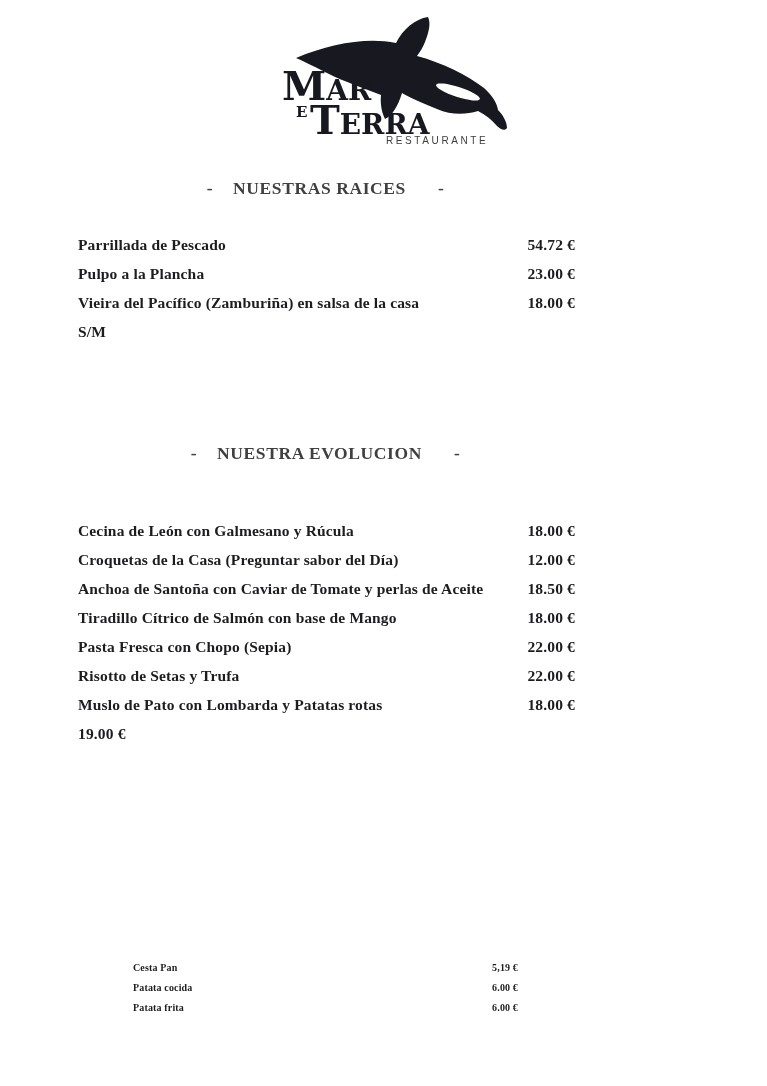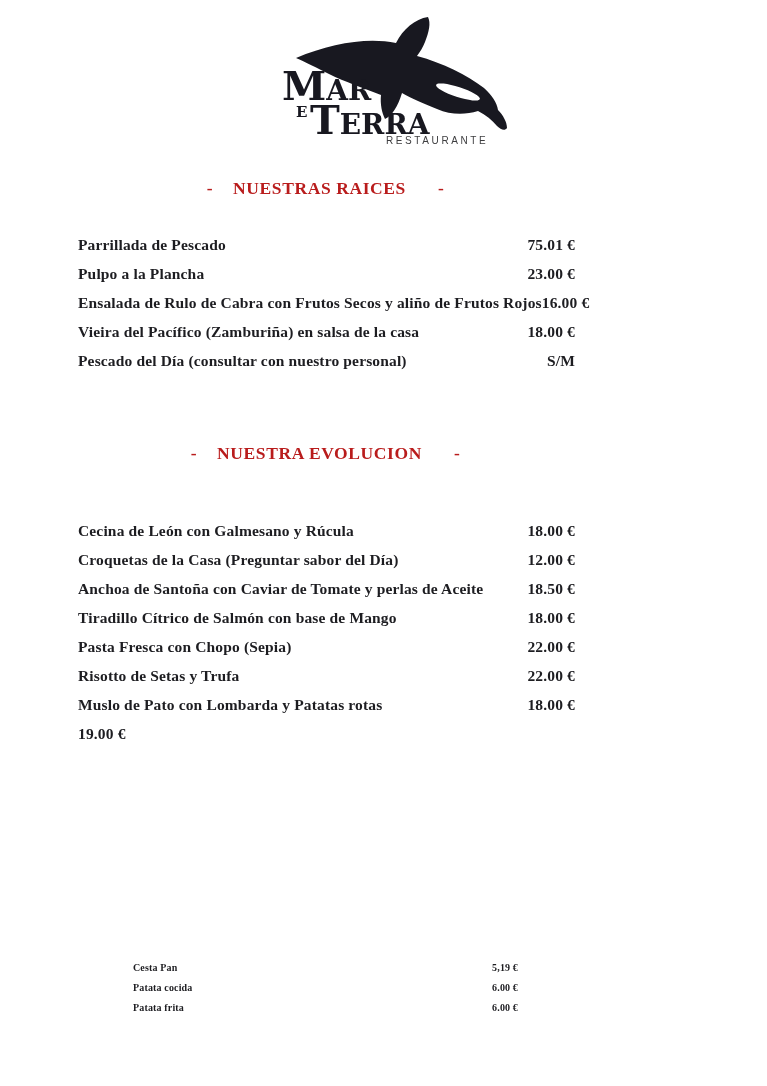--- a/index.html
+++ b/index.html
@@ -27,21 +27,21 @@
     letter-spacing: 2.6px;
   }
 
   
   .section-header {
     position: absolute; left: 76px; right: 57px;
     text-align: center;
     font-size: 17.5px; font-weight: bold;
     letter-spacing: 0.6px;
     line-height: 24px;
-    color: #b91c1c;
+    color: #404040;
   }
   .section-header .dash { display: inline-block; }
   .section-header .dash.left  { margin-right: 20px; }
   .section-header .dash.right { margin-left: 32px; }
 
   .menu-list { position: absolute; left: 78px; right: 57px; }
   .menu-row {
     display: flex; justify-content: space-between; align-items: baseline;
     height: 29px; line-height: 29px;
     font-size: 15.5px; font-weight: bold;
@@ -98,40 +98,35 @@
   </div>
 
   <div class="section-header header-1">
     <span class="dash left">-</span><span>NUESTRAS RAICES</span><span class="dash right">-</span>
   </div>
 
   <div class="menu-list list-1">
 
       <div class="menu-row">
         <span class="item-name">Parrillada de Pescado</span>
-        <span class="item-price">75.01 €</span>
+        <span class="item-price">54.72 €</span>
       </div>
 
       <div class="menu-row">
         <span class="item-name">Pulpo a la Plancha</span>
         <span class="item-price">23.00 €</span>
       </div>
 
-      <div class="menu-row">
-        <span class="item-name">Ensalada de Rulo de Cabra con Frutos Secos y aliño de Frutos Rojos</span>
-        <span class="item-price">16.00 €</span>
-      </div>
 
       <div class="menu-row">
         <span class="item-name">Vieira del Pacífico (Zamburiña) en salsa de la casa</span>
         <span class="item-price">18.00 €</span>
       </div>
 
       <div class="menu-row">
-        <span class="item-name">Pescado del Día (consultar con nuestro personal)</span>
         <span class="item-price">S/M</span>
       </div>
     </div>
 
   <div class="section-header header-2">
     <span class="dash left">-</span><span>NUESTRA EVOLUCION</span><span class="dash right">-</span>
   </div>
 
   <div class="menu-list list-2">
 

